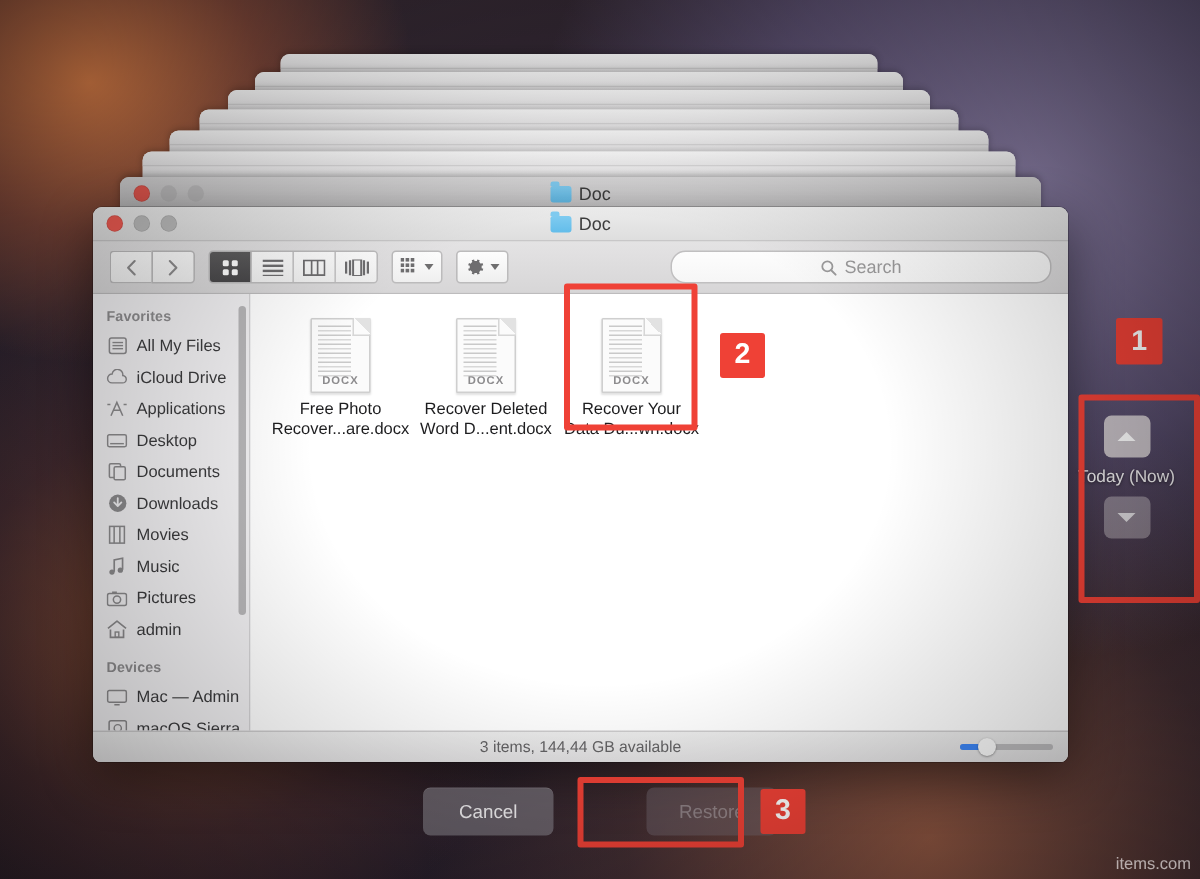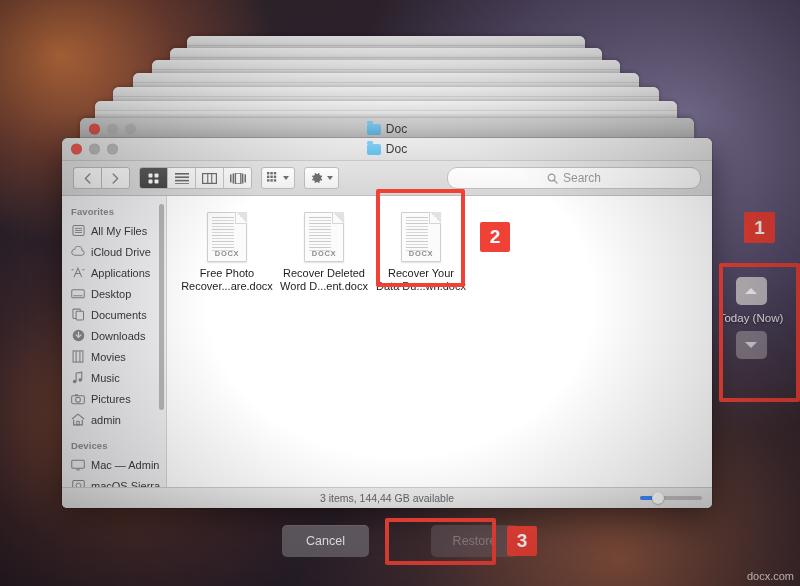--- a/index.html
+++ b/index.html
@@ -554,13 +554,13 @@
 <div class="redbox" style="left:719px;top:263px;width:81px;height:139px;"></div>
 <div class="rednum" style="left:744px;top:212px;width:31px;height:31px;">1</div>
 
 <div class="redbox" style="left:376px;top:189px;width:89px;height:98px;"></div>
 <div class="rednum" style="left:480px;top:222px;width:30px;height:30px;">2</div>
 
 <div class="redbox" style="left:385px;top:518px;width:111px;height:47px;"></div>
 <div class="rednum" style="left:507px;top:526px;width:30px;height:30px;">3</div>
 
 <div id="vignette"></div>
-<div id="wm">docx.com</div>
+<div id="wm">items.com</div>
 
 </body></html>

